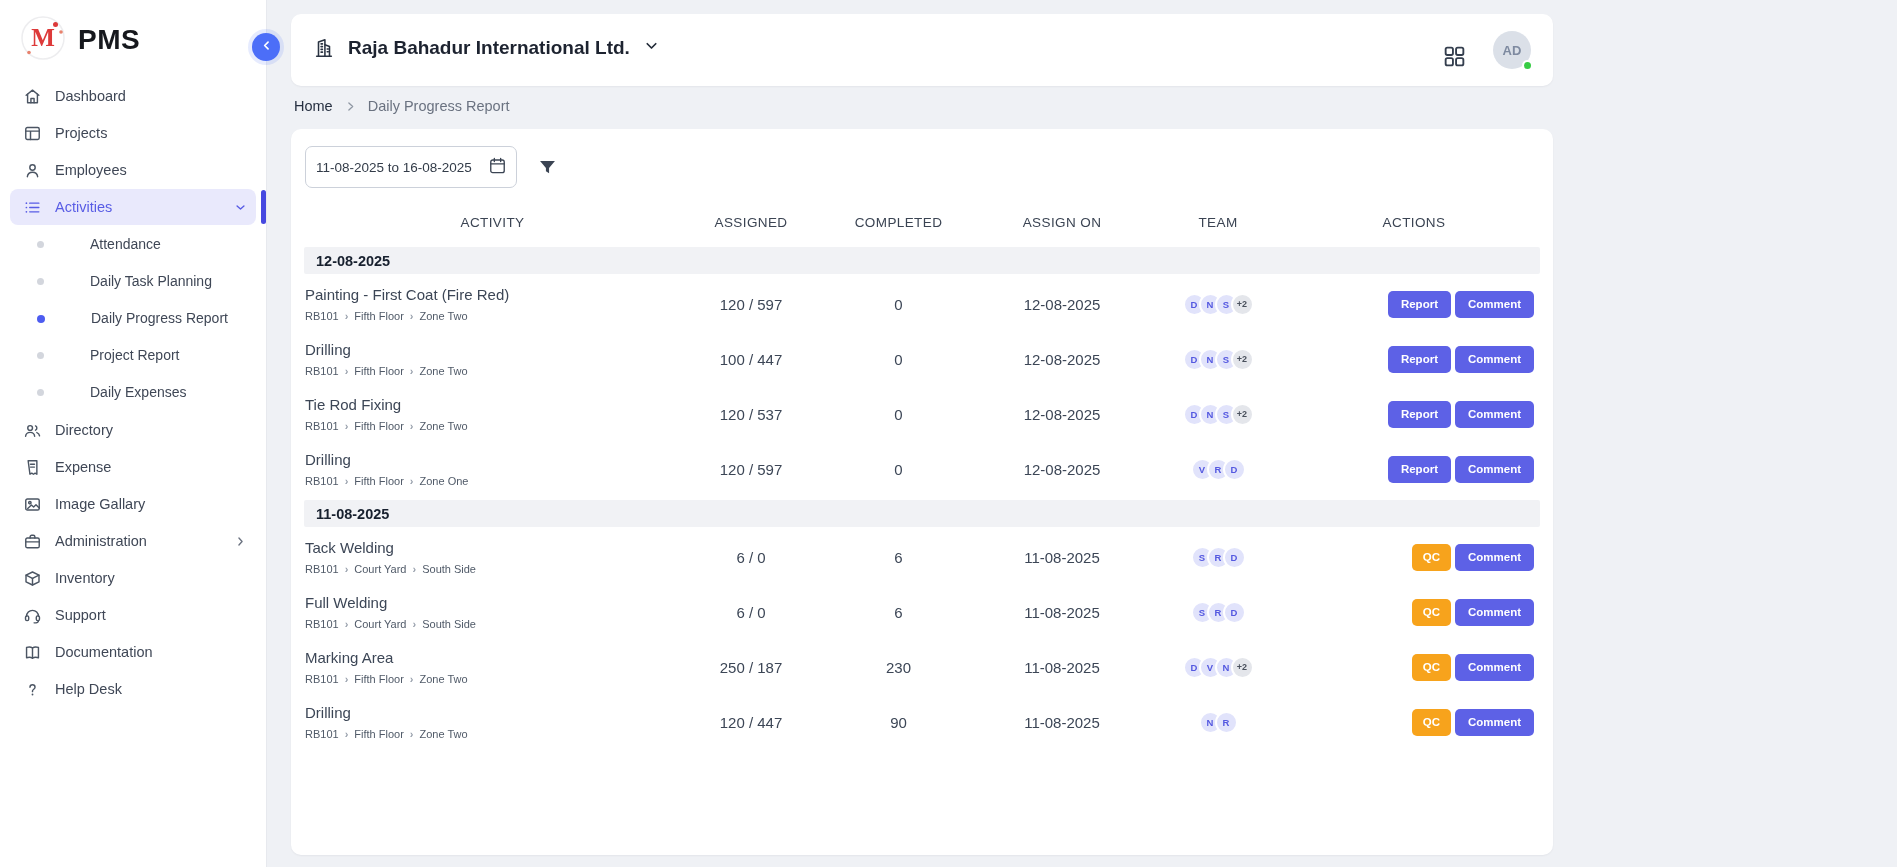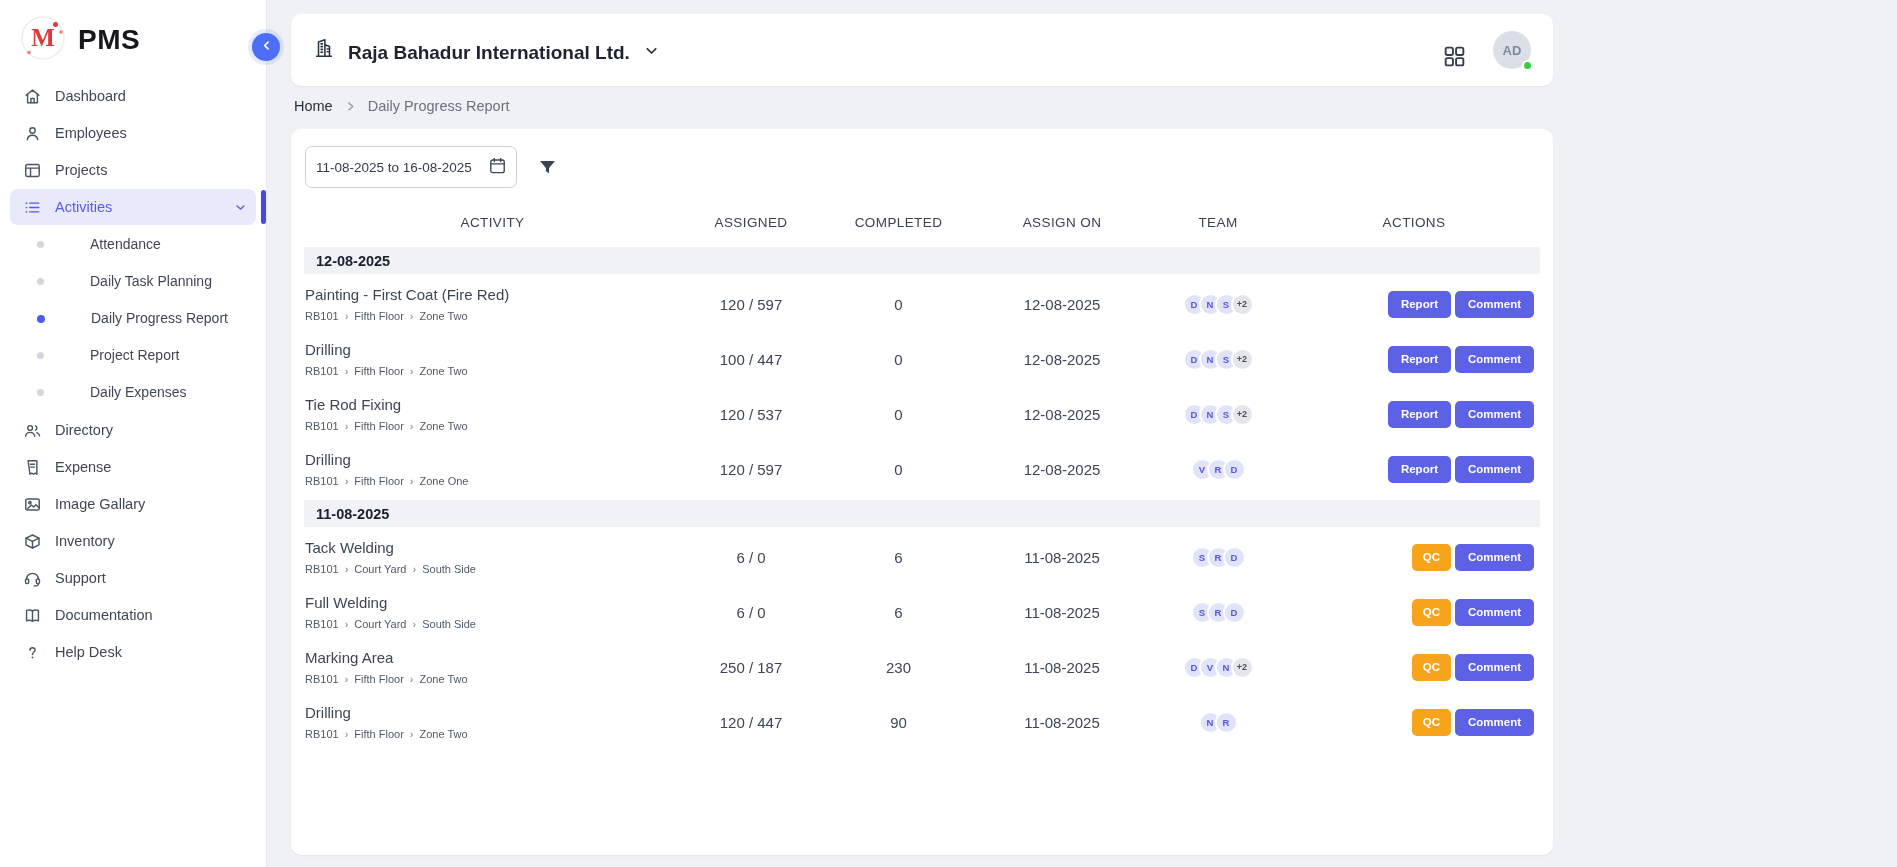--- a/index.html
+++ b/index.html
@@ -31,21 +31,21 @@
   .nav-subitem{display:flex;align-items:center;padding:9px 8px 9px 27px;
     font-size:14px;color:#3f4756;cursor:pointer;line-height:19px}
   .bullet{width:7px;height:7px;border-radius:50%;background:#d3d6dd;flex:none}
   .bullet-active{background:#4d5cf0;width:8px;height:8px}
   .sub-label{margin-left:46px}
   
   .main{margin-left:267px;padding:14px 24px}
   .container{width:1262px}
   .topbar{background:#fff;border-radius:10px;height:72px;display:flex;align-items:center;
     justify-content:space-between;padding:0 22px;box-shadow:0 1px 2px rgba(16,24,40,.05)}
-  .company{display:flex;align-items:flex-end;gap:13px;font-size:19px;font-weight:700;
+  .company{display:flex;align-items:flex-start;gap:13px;font-size:19px;font-weight:700;
     color:#1d2330;cursor:pointer}
   .topbar-right{display:flex;align-items:flex-end;gap:26px}
   .icon-btn{display:inline-flex;cursor:pointer}
   .avatar{position:relative;width:38px;height:38px;border-radius:50%;background:#dbe0e8;
     color:#7e8aa0;display:grid;place-items:center;font-size:13px;font-weight:700;cursor:pointer}
   .status-dot{position:absolute;right:-2px;bottom:-2px;width:11px;height:11px;border-radius:50%;
     background:#37cc44;border:2px solid #fff}
   .breadcrumb{display:flex;align-items:center;gap:11px;margin:12px 3px 15px;font-size:14.5px}
   .crumb-home{color:#273041;cursor:pointer}
   .crumb-current{color:#6a7280}
@@ -110,34 +110,34 @@
             <path d="M4 10.5L12 4l8 6.5"></path>
             <path d="M5.8 9v11h12.4V9"></path>
             <path d="M10 20v-5.5h4V20"></path>
           </svg>
         </span>
         <span class="nav-label">Dashboard</span>
       </div>
       <div class="nav-item">
         <span class="nav-icon">
           <svg viewBox="0 0 24 24" width="19" height="19" fill="none" stroke="currentColor" stroke-width="1.8" stroke-linecap="round" stroke-linejoin="round">
+            <rect x="3.5" y="4.5" width="17" height="15" rx="2"></rect>
+            <path d="M3.5 9h17M9.5 9v10.5"></path>
+          </svg>
+        </span>
+        <span class="nav-label">Projects</span>
+      </div>
+      <div class="nav-item">
+        <span class="nav-icon">
+          <svg viewBox="0 0 24 24" width="19" height="19" fill="none" stroke="currentColor" stroke-width="1.8" stroke-linecap="round" stroke-linejoin="round">
             <circle cx="12" cy="8.2" r="3.4"></circle>
             <path d="M5.5 19.8c.5-3.8 3-5.6 6.5-5.6s6 1.8 6.5 5.6"></path>
           </svg>
         </span>
         <span class="nav-label">Employees</span>
-      </div>
-      <div class="nav-item">
-        <span class="nav-icon">
-          <svg viewBox="0 0 24 24" width="19" height="19" fill="none" stroke="currentColor" stroke-width="1.8" stroke-linecap="round" stroke-linejoin="round">
-            <rect x="3.5" y="4.5" width="17" height="15" rx="2"></rect>
-            <path d="M3.5 9h17M9.5 9v10.5"></path>
-          </svg>
-        </span>
-        <span class="nav-label">Projects</span>
       </div>
       <div class="nav-item active">
         <span class="nav-icon">
           <svg viewBox="0 0 24 24" width="19" height="19" fill="none" stroke="currentColor" stroke-width="1.8" stroke-linecap="round" stroke-linejoin="round">
             <path d="M8.5 6.5H20M8.5 12H20M8.5 17.5H20"></path>
             <circle cx="4.3" cy="6.5" r="1.1" fill="currentColor" stroke="none"></circle>
             <circle cx="4.3" cy="12" r="1.1" fill="currentColor" stroke="none"></circle>
             <circle cx="4.3" cy="17.5" r="1.1" fill="currentColor" stroke="none"></circle>
           </svg>
         </span>
@@ -189,20 +189,34 @@
       </div>
       <div class="nav-item">
         <span class="nav-icon">
           <svg viewBox="0 0 24 24" width="19" height="19" fill="none" stroke="currentColor" stroke-width="1.8" stroke-linecap="round" stroke-linejoin="round">
             <rect x="3.5" y="5" width="17" height="14" rx="2"></rect>
             <circle cx="8.7" cy="9.7" r="1.5"></circle>
             <path d="M6 17l4.6-4.3 2.8 2.5 3-2.8 4.1 4"></path>
           </svg>
         </span>
         <span class="nav-label">Image Gallary</span>
+      </div>
+      <div class="nav-item">
+        <span class="nav-icon">
+          <svg viewBox="0 0 24 24" width="19" height="19" fill="none" stroke="currentColor" stroke-width="1.8" stroke-linecap="round" stroke-linejoin="round">
+            <rect x="3.5" y="7.5" width="17" height="12.5" rx="2"></rect>
+            <path d="M9 7.5V6a2 2 0 012-2h2a2 2 0 012 2v1.5M3.5 12.5h17"></path>
+          </svg>
+        </span>
+        <span class="nav-label">Administration</span>
+        <span class="nav-caret">
+          <svg viewBox="0 0 24 24" width="15" height="15" fill="none" stroke="currentColor" stroke-width="2.2" stroke-linecap="round" stroke-linejoin="round">
+            <path d="M9.5 6.5l5 5.5-5 5.5"></path>
+          </svg>
+        </span>
       </div>
       <div class="nav-item">
         <span class="nav-icon">
           <svg viewBox="0 0 24 24" width="19" height="19" fill="none" stroke="currentColor" stroke-width="1.8" stroke-linecap="round" stroke-linejoin="round">
             <path d="M3.8 7.8L12 3.8l8.2 4L12 11.8z"></path>
             <path d="M3.8 7.8v8.4l8.2 4 8.2-4V7.8"></path>
             <path d="M12 11.8v8.4"></path>
           </svg>
         </span>
         <span class="nav-label">Inventory</span>

